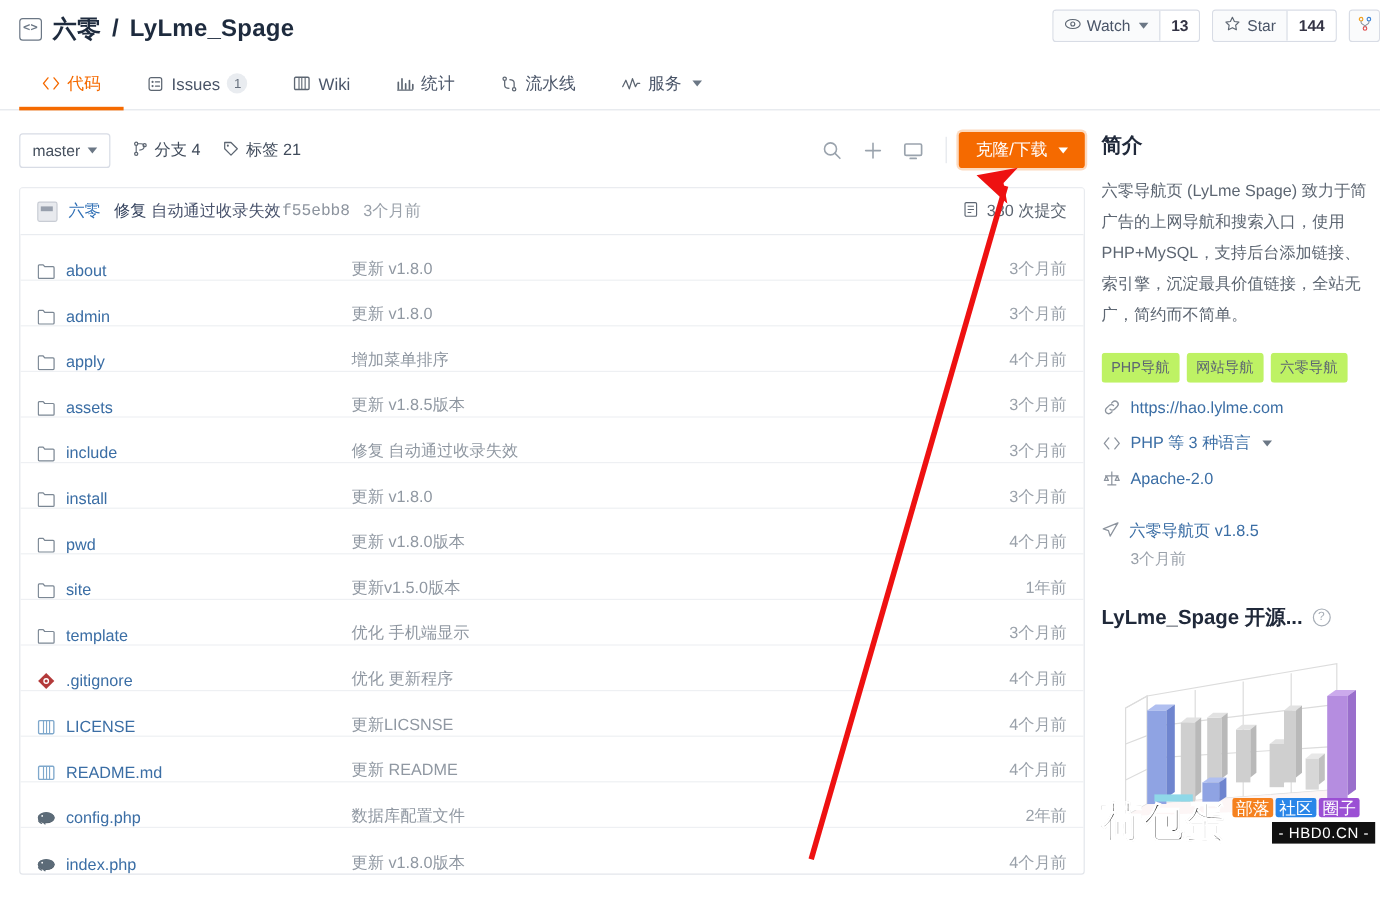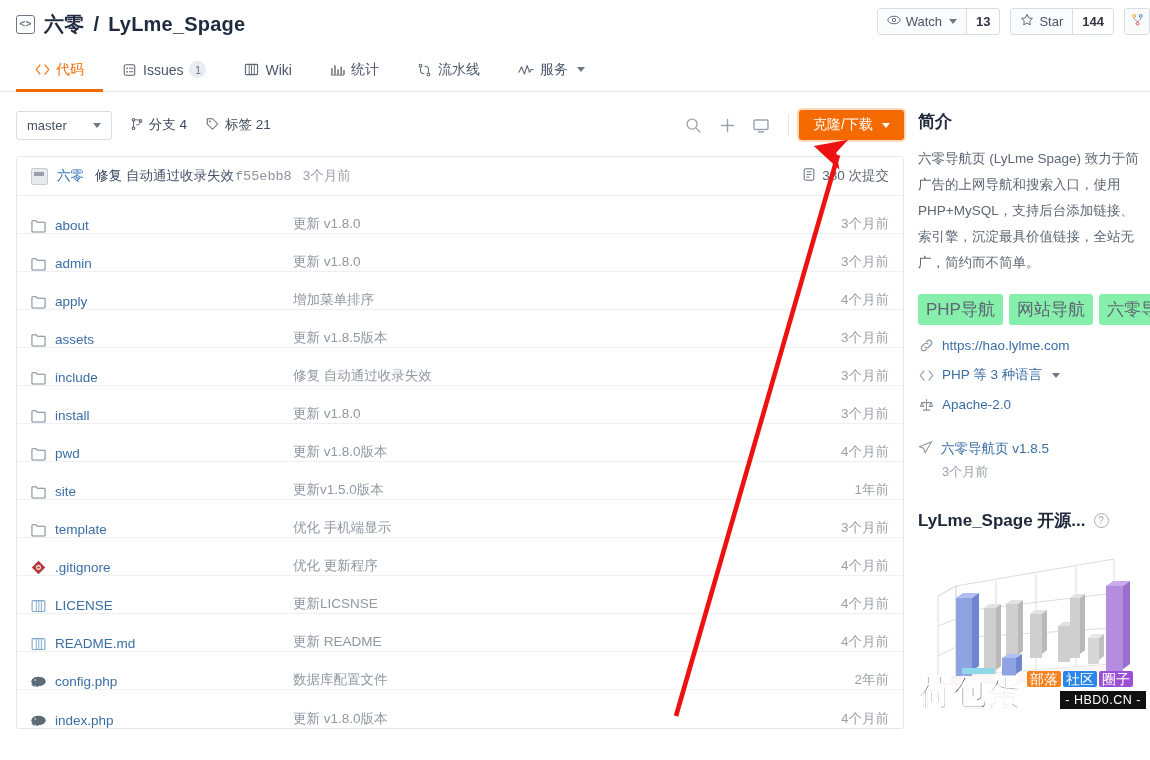--- a/index.html
+++ b/index.html
@@ -100,21 +100,21 @@
   .body-wrap { display: flex; padding: 0 16px; gap: 0; }
   .main-col { width: 888px; padding-top: 18px; }
   .side-col { width: 230px; padding-top: 18px; padding-left: 14px; }
 
   
   .file-toolbar {
     display: flex; align-items: center; height: 30px; margin-bottom: 16px;
     position: relative;
   }
   .branch-select {
-    display: inline-flex; align-items: center; gap: 24px;
+    display: inline-flex; align-items: center; gap: 4px;
     border: 1px solid #d8dce5; border-radius: 3px;
     height: 29px; padding: 0 10px; font-size: 13px; color: #46505e;
     background: #fff;
   }
   .meta-links { display: flex; align-items: center; gap: 18px; margin-left: 18px; font-size: 13.5px; color: #3f4a5a; }
   .meta-links .ml { display: inline-flex; align-items: center; gap: 5px; }
   .toolbar-right {
     margin-left: auto; display: flex; align-items: center; gap: 0;
   }
   .icon-btn {
@@ -185,22 +185,22 @@
     font-size: 17px; font-weight: bold; color: #20293a;
     margin-bottom: 13px;
   }
   .side-h .cnt { font-size: 13px; font-weight: normal; color: #6b7785; margin-left: 3px; }
   .side-desc {
     font-size: 13.5px; color: #5d6672; line-height: 26px;
     white-space: nowrap; overflow: hidden; width: 232px;
   }
   .tag-row { display: flex; gap: 6px; margin-top: 18px; white-space: nowrap; overflow: hidden; width: 232px; }
   .tag {
-    background: #86efac; color: #5d6672;
-    font-size: 17px; padding: 4px 8px; border-radius: 3px;
+    background: #bef264; color: #5d6672;
+    font-size: 12px; padding: 4px 8px; border-radius: 3px;
     white-space: nowrap;
     text-align: center;
   }
   .side-link {
     display: flex; align-items: center; gap: 8px;
     font-size: 13.5px; color: #3b6ea5; margin-top: 13px;
     white-space: nowrap;
   }
   .side-link .sic { color: #8d949e; width: 16px; display: inline-flex; justify-content: center; }
   .side-block { margin-top: 28px; }

